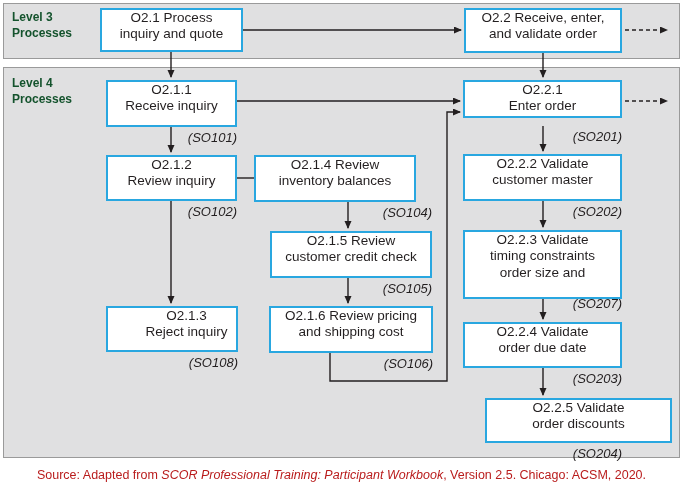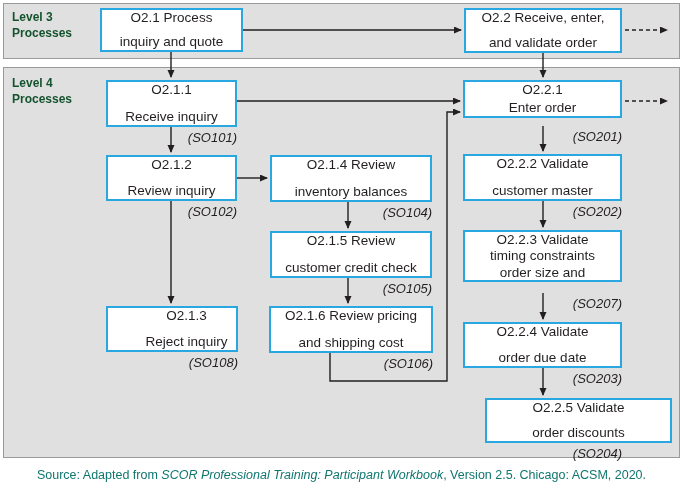--- a/index.html
+++ b/index.html
@@ -4,28 +4,28 @@
 <style>
   * { margin:0; padding:0; box-sizing:border-box; }
   body { background:#fff; font-family:"Liberation Sans", sans-serif; }
   .canvas { position:relative; width:683px; height:493px; background:#fff; overflow:hidden; }
   .band { position:absolute; left:3px; width:677px; background:#e0e0e1; border:1px solid #9a9a9a; }
   .band-l3 { top:3px; height:56px; }
   .band-l4 { top:67px; height:391px; }
   .band-label { position:absolute; font-size:12px; font-weight:bold; color:#14532d; line-height:1.3; }
   .band-label span { display:block; }
   .box { position:absolute; background:#fff; border:2px solid #29a7e0; display:flex; flex-direction:column;
-         align-items:center; justify-content:space-between; text-align:center; font-size:13.5px; line-height:1.22;
+         align-items:center; justify-content:flex-start; text-align:center; font-size:13.5px; line-height:1.22;
          color:#231f20; }
   .box span { display:block; white-space:nowrap; }
   .code { position:absolute; font-size:13px; font-style:italic; color:#231f20; text-align:right; }
   svg.wires { position:absolute; left:0; top:0; width:683px; height:493px; pointer-events:none; }
   svg.wires line, svg.wires polyline { stroke:#231f20; stroke-width:1.4; fill:none; }
   .dashed { stroke-dasharray:4 3; }
-  .source { position:absolute; left:0; top:468px; width:683px; text-align:center; font-size:12.5px; color:#0f766e; }
+  .source { position:absolute; left:0; top:468px; width:683px; text-align:center; font-size:12.5px; color:#b91c1c; }
   .source .it { font-style:italic; }
 </style>
 </head>
 <body>
 
 <div class="canvas">
 
   <div class="band band-l3"></div>
   <div class="band band-l4"></div>
 
@@ -83,21 +83,21 @@
     <span>Review inquiry</span>
   </div>
   <div class="code" style="left:106px; top:204px; width:131px;">(SO102)</div>
 
   <div class="box" style="left:106px; top:306px; width:132px; height:46px;padding-left:29px;">
     <span>O2.1.3</span>
     <span>Reject inquiry</span>
   </div>
   <div class="code" style="left:106px; top:355px; width:132px;">(SO108)</div>
 
-  <div class="box" style="left:270px; top:155px; width:162px; height:47px;">
+  <div class="box" style="left:254px; top:155px; width:162px; height:47px;">
     <span>O2.1.4 Review</span>
     <span>inventory balances</span>
   </div>
   <div class="code" style="left:270px; top:205px; width:162px;">(SO104)</div>
 
   <div class="box" style="left:270px; top:231px; width:162px; height:47px;">
     <span>O2.1.5 Review</span>
     <span>customer credit check</span>
   </div>
   <div class="code" style="left:270px; top:281px; width:162px;">(SO105)</div>
@@ -113,21 +113,21 @@
     <span>Enter order</span>
   </div>
   <div class="code" style="left:463px; top:129px; width:159px;">(SO201)</div>
 
   <div class="box" style="left:463px; top:154px; width:159px; height:47px;">
     <span>O2.2.2 Validate</span>
     <span>customer master</span>
   </div>
   <div class="code" style="left:463px; top:204px; width:159px;">(SO202)</div>
 
-  <div class="box" style="left:463px; top:230px; width:159px; height:52px;">
+  <div class="box" style="left:463px; top:230px; width:159px; height:69px;">
     <span>O2.2.3 Validate</span>
     <span>timing constraints</span>
     <span>order size and</span>
   </div>
   <div class="code" style="left:463px; top:296px; width:159px;">(SO207)</div>
 
   <div class="box" style="left:463px; top:322px; width:159px; height:46px;">
     <span>O2.2.4 Validate</span>
     <span>order due date</span>
   </div>

